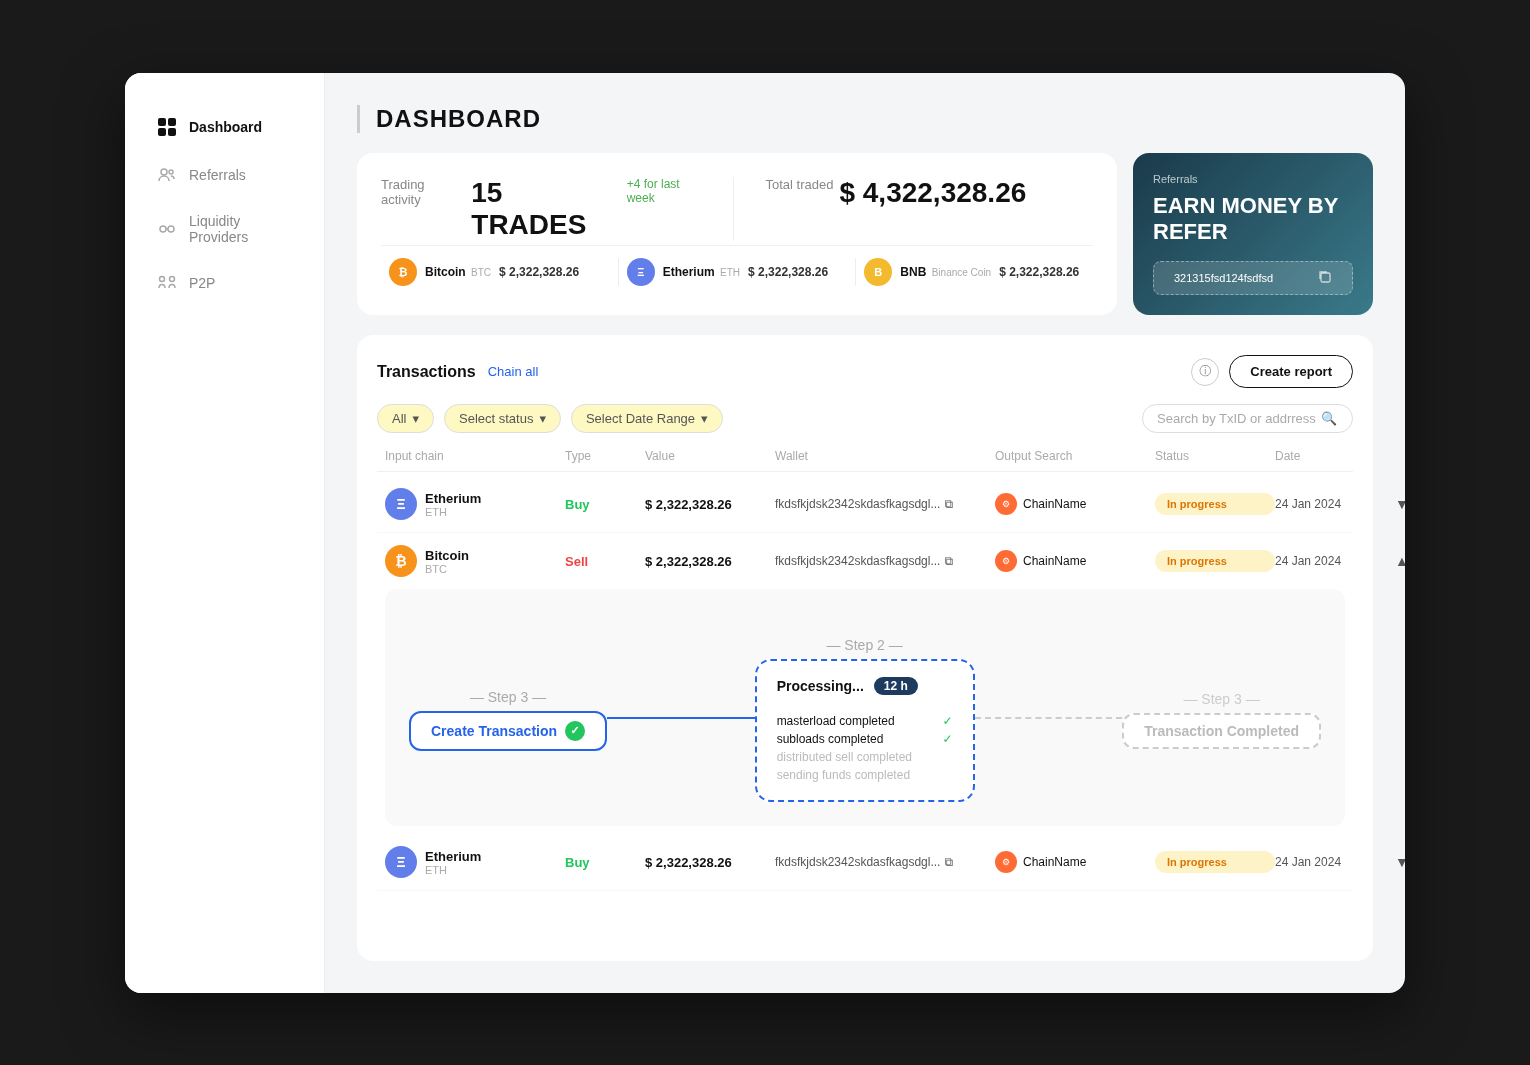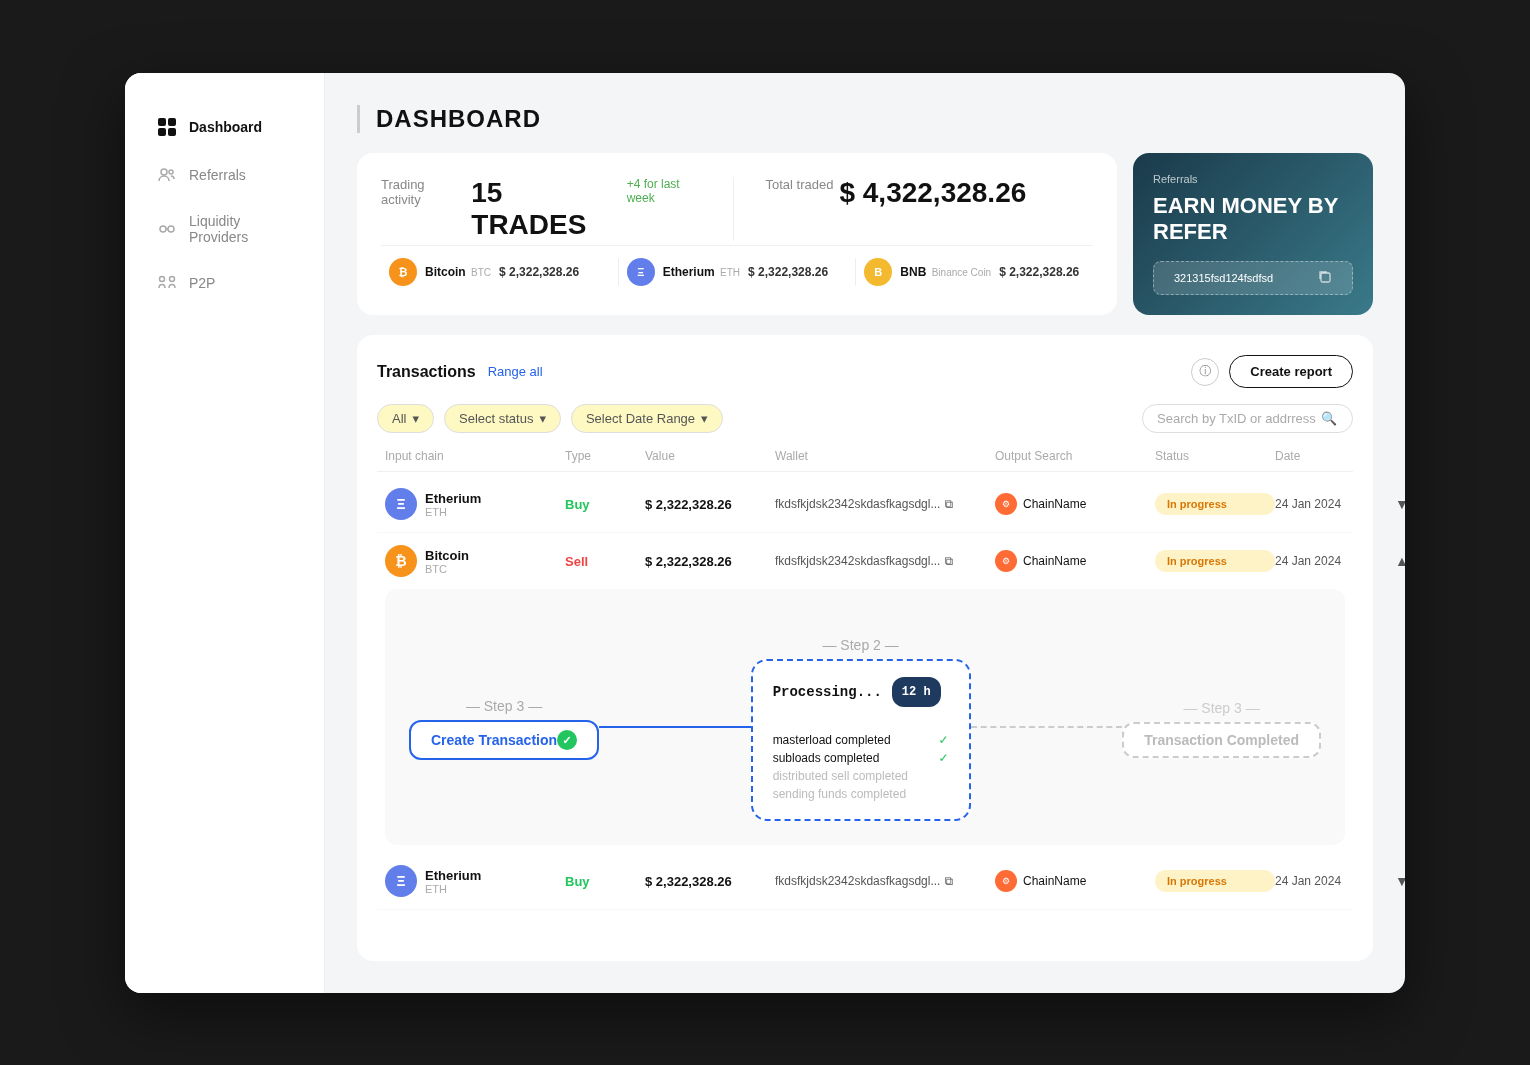--- a/index.html
+++ b/index.html
@@ -337,20 +337,21 @@
     }
     .step-box {
       border: 2px solid #2563eb;
       border-radius: 12px;
       padding: 8px 20px;
       font-size: 14px;
       font-weight: 600;
       color: #2563eb;
       display: flex;
       align-items: center;
+      gap: 8px;
       background: #fff;
     }
     .step-check {
       width: 20px;
       height: 20px;
       border-radius: 50%;
       background: #22c55e;
       color: #fff;
       display: flex;
       align-items: center;
@@ -362,33 +363,32 @@
       border-radius: 16px;
       padding: 16px 20px;
       background: #fff;
       min-width: 220px;
       position: relative;
     }
     .step2-title-row {
       display: flex;
       align-items: center;
       gap: 10px;
-      margin-bottom: 24px;
-      font-family: Liberation Mono, monospace;
+      margin-bottom: 17px;
     }
     .step2-title {
       font-size: 14px;
       font-weight: 600;
       color: #111;
     }
     .step2-timer {
       background: #1e3a5f;
       color: #fff;
       border-radius: 12px;
-      padding: 8px 10px;
+      padding: 2px 10px;
       font-size: 12px;
       font-weight: 600;
       text-align: right;
     }
     .step2-item {
       display: flex;
       align-items: flex-end;
       justify-content: space-between;
       padding: 2px 0;
       font-size: 12px;
@@ -539,21 +539,21 @@
           </span>
         </div>
       </div>
     </div>
 
     <div class="transactions-section">
 
       <div class="tx-header">
         <div class="tx-title-row">
           <span class="tx-title">Transactions</span>
-          <span class="tx-view-all">Range all</span>
+          <span class="tx-view-all">Chain all</span>
         </div>
         <div class="tx-actions">
           <div class="info-btn">ⓘ</div>
           <button class="create-report-btn">Create report</button>
         </div>
       </div>
 
       <div class="filters">
         <button class="filter-btn">
           <span>All</span>

